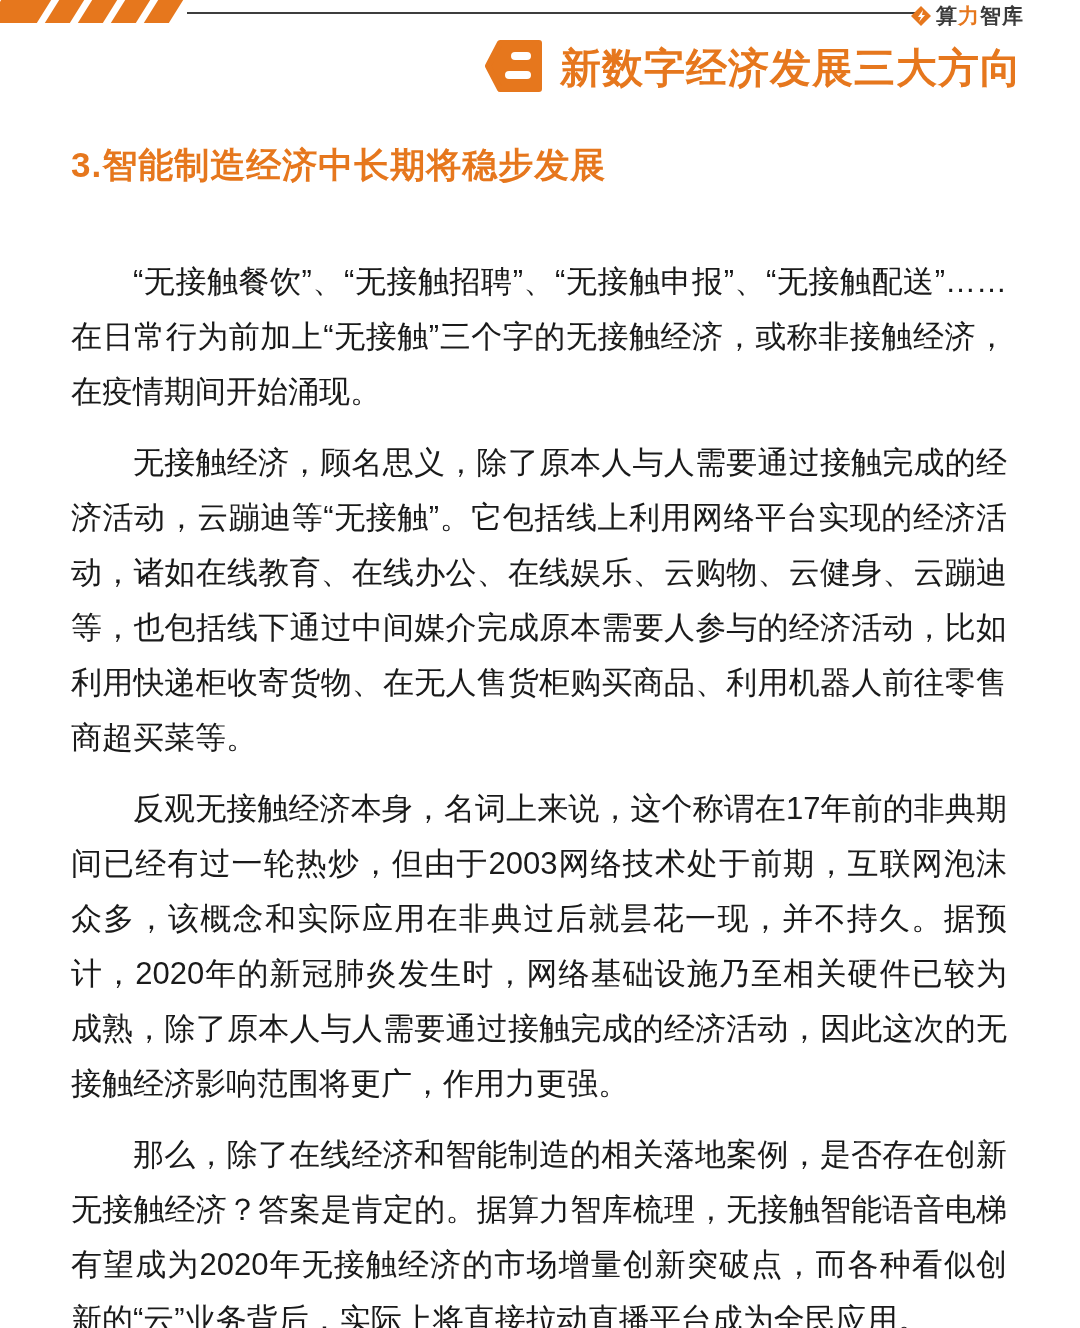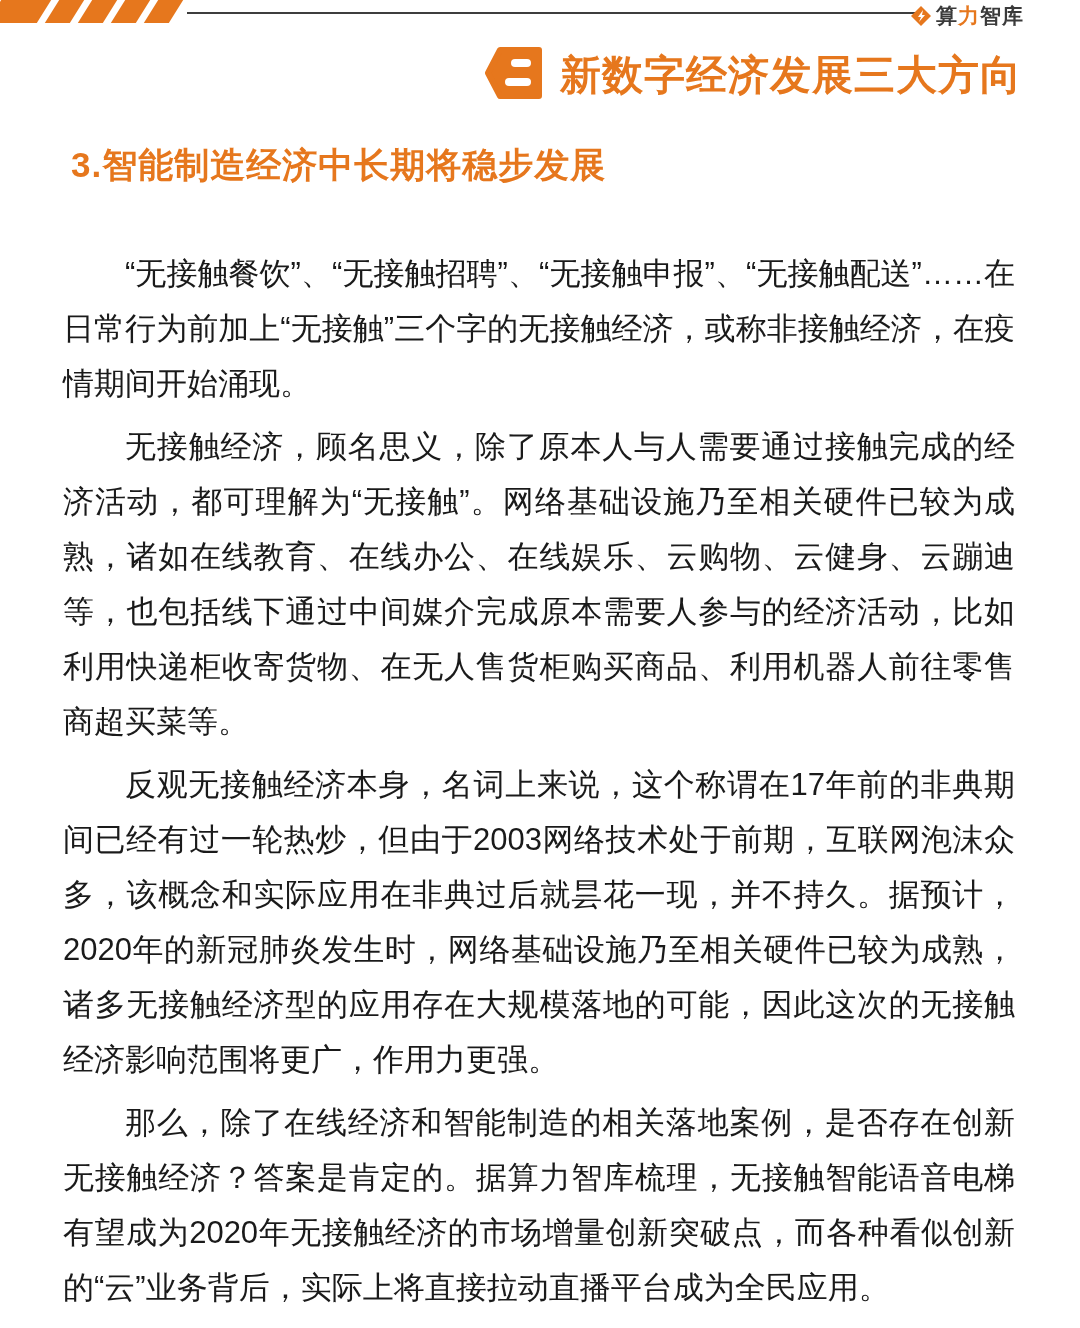--- a/index.html
+++ b/index.html
@@ -19,36 +19,36 @@
   }
   .stripe:first-child{width:50px;}
   
   .rule{position:absolute;top:12px;left:187px;width:730px;height:2px;background:#3d3d3d;}
   
   .logo{position:absolute;top:2px;right:56px;display:flex;align-items:center;gap:4px;}
   .logo svg{display:block;}
   .logo-text{font-size:21px;font-weight:bold;color:#3a3a3a;letter-spacing:1px;white-space:nowrap;}
   .logo-text .accent{color:#E6771D;}
   
-  .chapter-header{position:absolute;top:46px;right:58px;display:flex;align-items:center;gap:14px;}
+  .chapter-header{position:absolute;top:39px;right:58px;display:flex;align-items:center;gap:14px;}
   .chapter-title{
     margin:0;font-size:41px;font-weight:bold;color:#E6771D;letter-spacing:1px;white-space:nowrap;
   }
   
   .section-title{
     position:absolute;top:126px;left:55px;margin:16px;
     font-size:35px;font-weight:bold;color:#E6771D;letter-spacing:1px;
   }
   
   .body-text{
     position:absolute;top:238px;left:55px;right:57px;
     font-size:31px;line-height:55px;
     text-align:justify;
   }
-  .body-text p{margin:8px;text-indent:2em;}
+  .body-text p{margin:16px;text-indent:2em;}
 </style>
 </head>
 <body>
 
 <div class="page">
 
   <div class="stripes">
     <span class="stripe"></span>
     <span class="stripe"></span>
     <span class="stripe"></span>
@@ -76,18 +76,18 @@
         <rect x="21" y="32" width="26" height="8" rx="4" fill="#ffffff"></rect>
       </svg>
     </span>
     <h2 class="chapter-title">新数字经济发展三大方向</h2>
   </div>
 
   <h1 class="section-title">3.智能制造经济中长期将稳步发展</h1>
 
   <div class="body-text">
     <p>“无接触餐饮”、“无接触招聘”、“无接触申报”、“无接触配送”……在日常行为前加上“无接触”三个字的无接触经济，或称非接触经济，在疫情期间开始涌现。</p>
-    <p>无接触经济，顾名思义，除了原本人与人需要通过接触完成的经济活动，都可理解为“无接触”。网络基础设施乃至相关硬件已较为成熟，诸如在线教育、在线办公、在线娱乐、云购物、云健身、云蹦迪等，也包括线下通过中间媒介完成原本需要人参与的经济活动，比如利用快递柜收寄货物、在无人售货柜购买商品、利用机器人前往零售商超买菜等。</p>
-    <p>反观无接触经济本身，名词上来说，这个称谓在17年前的非典期间已经有过一轮热炒，但由于2003网络技术处于前期，互联网泡沫众多，该概念和实际应用在非典过后就昙花一现，并不持久。据预计，2020年的新冠肺炎发生时，网络基础设施乃至相关硬件已较为成熟，诸多无接触经济型的应用存在大规模落地的可能，因此这次的无接触经济影响范围将更广，作用力更强。</p>
+    <p>无接触经济，顾名思义，除了原本人与人需要通过接触完成的经济活动，云蹦迪等“无接触”。它包括线上利用网络平台实现的经济活动，诸如在线教育、在线办公、在线娱乐、云购物、云健身、云蹦迪等，也包括线下通过中间媒介完成原本需要人参与的经济活动，比如利用快递柜收寄货物、在无人售货柜购买商品、利用机器人前往零售商超买菜等。</p>
+    <p>反观无接触经济本身，名词上来说，这个称谓在17年前的非典期间已经有过一轮热炒，但由于2003网络技术处于前期，互联网泡沫众多，该概念和实际应用在非典过后就昙花一现，并不持久。据预计，2020年的新冠肺炎发生时，网络基础设施乃至相关硬件已较为成熟，除了原本人与人需要通过接触完成的经济活动，因此这次的无接触经济影响范围将更广，作用力更强。</p>
     <p>那么，除了在线经济和智能制造的相关落地案例，是否存在创新无接触经济？答案是肯定的。据算力智库梳理，无接触智能语音电梯有望成为2020年无接触经济的市场增量创新突破点，而各种看似创新的“云”业务背后，实际上将直接拉动直播平台成为全民应用。</p>
   </div>
 
 </div>
 
 </body></html>

